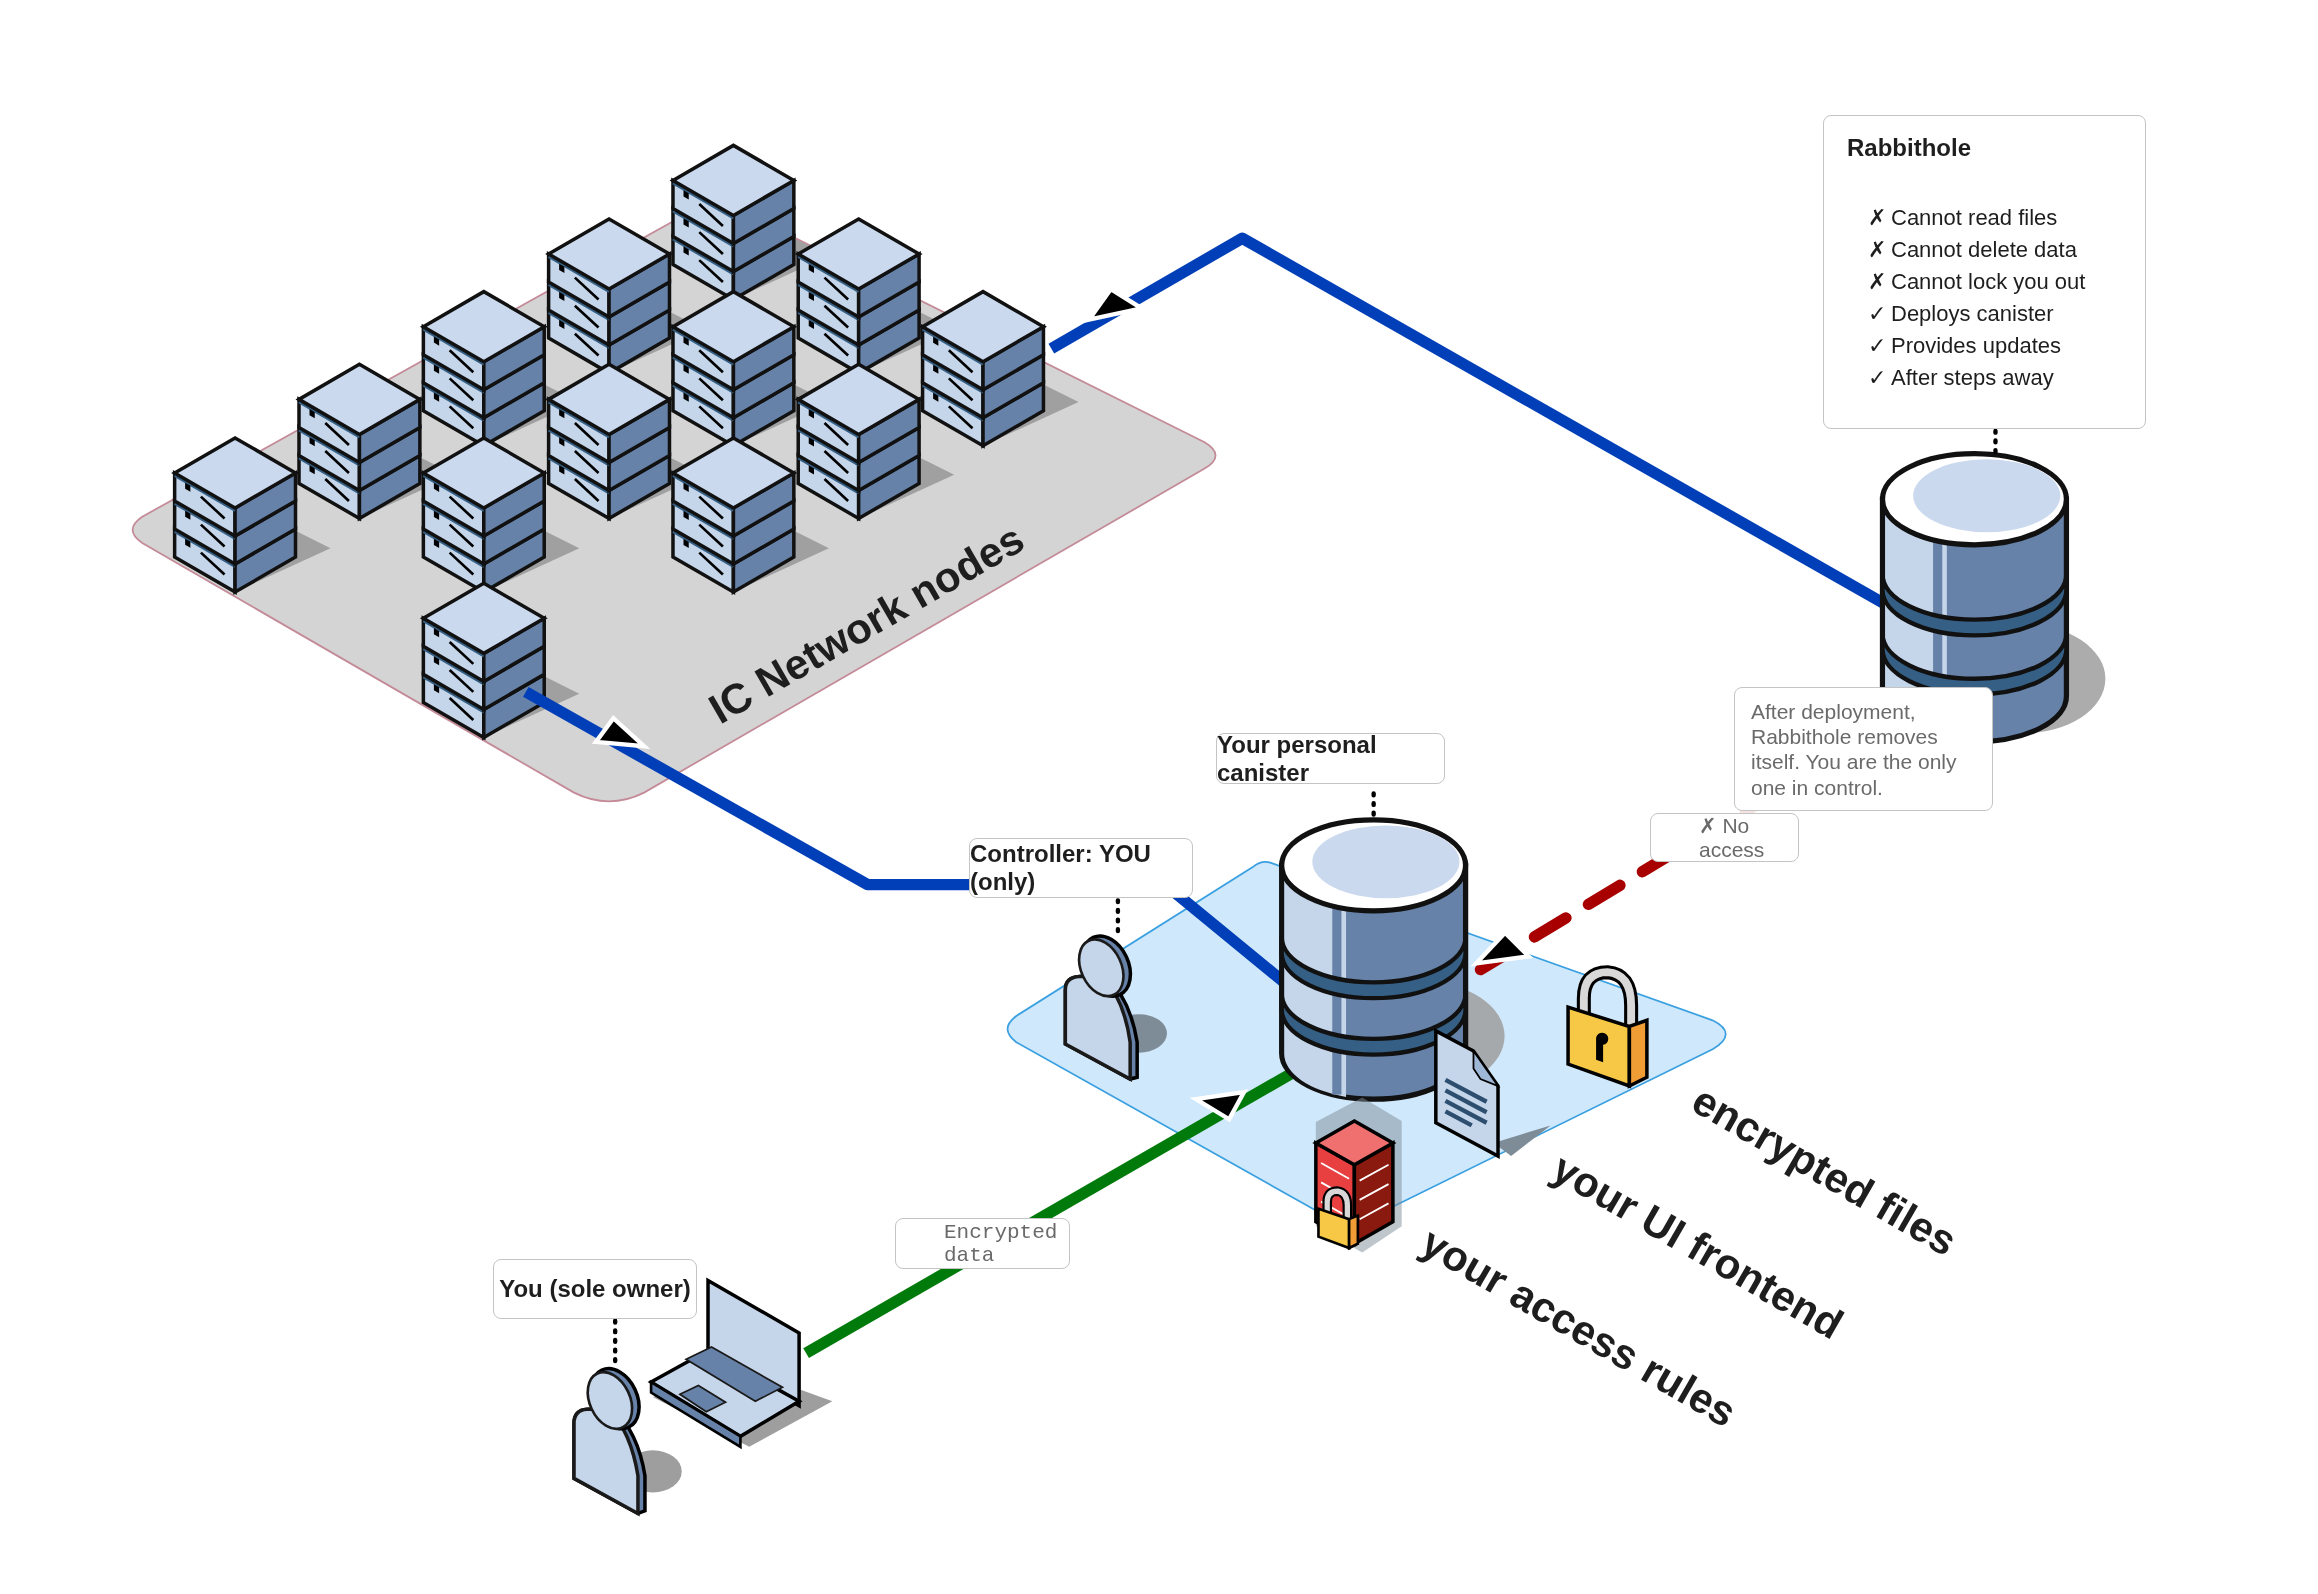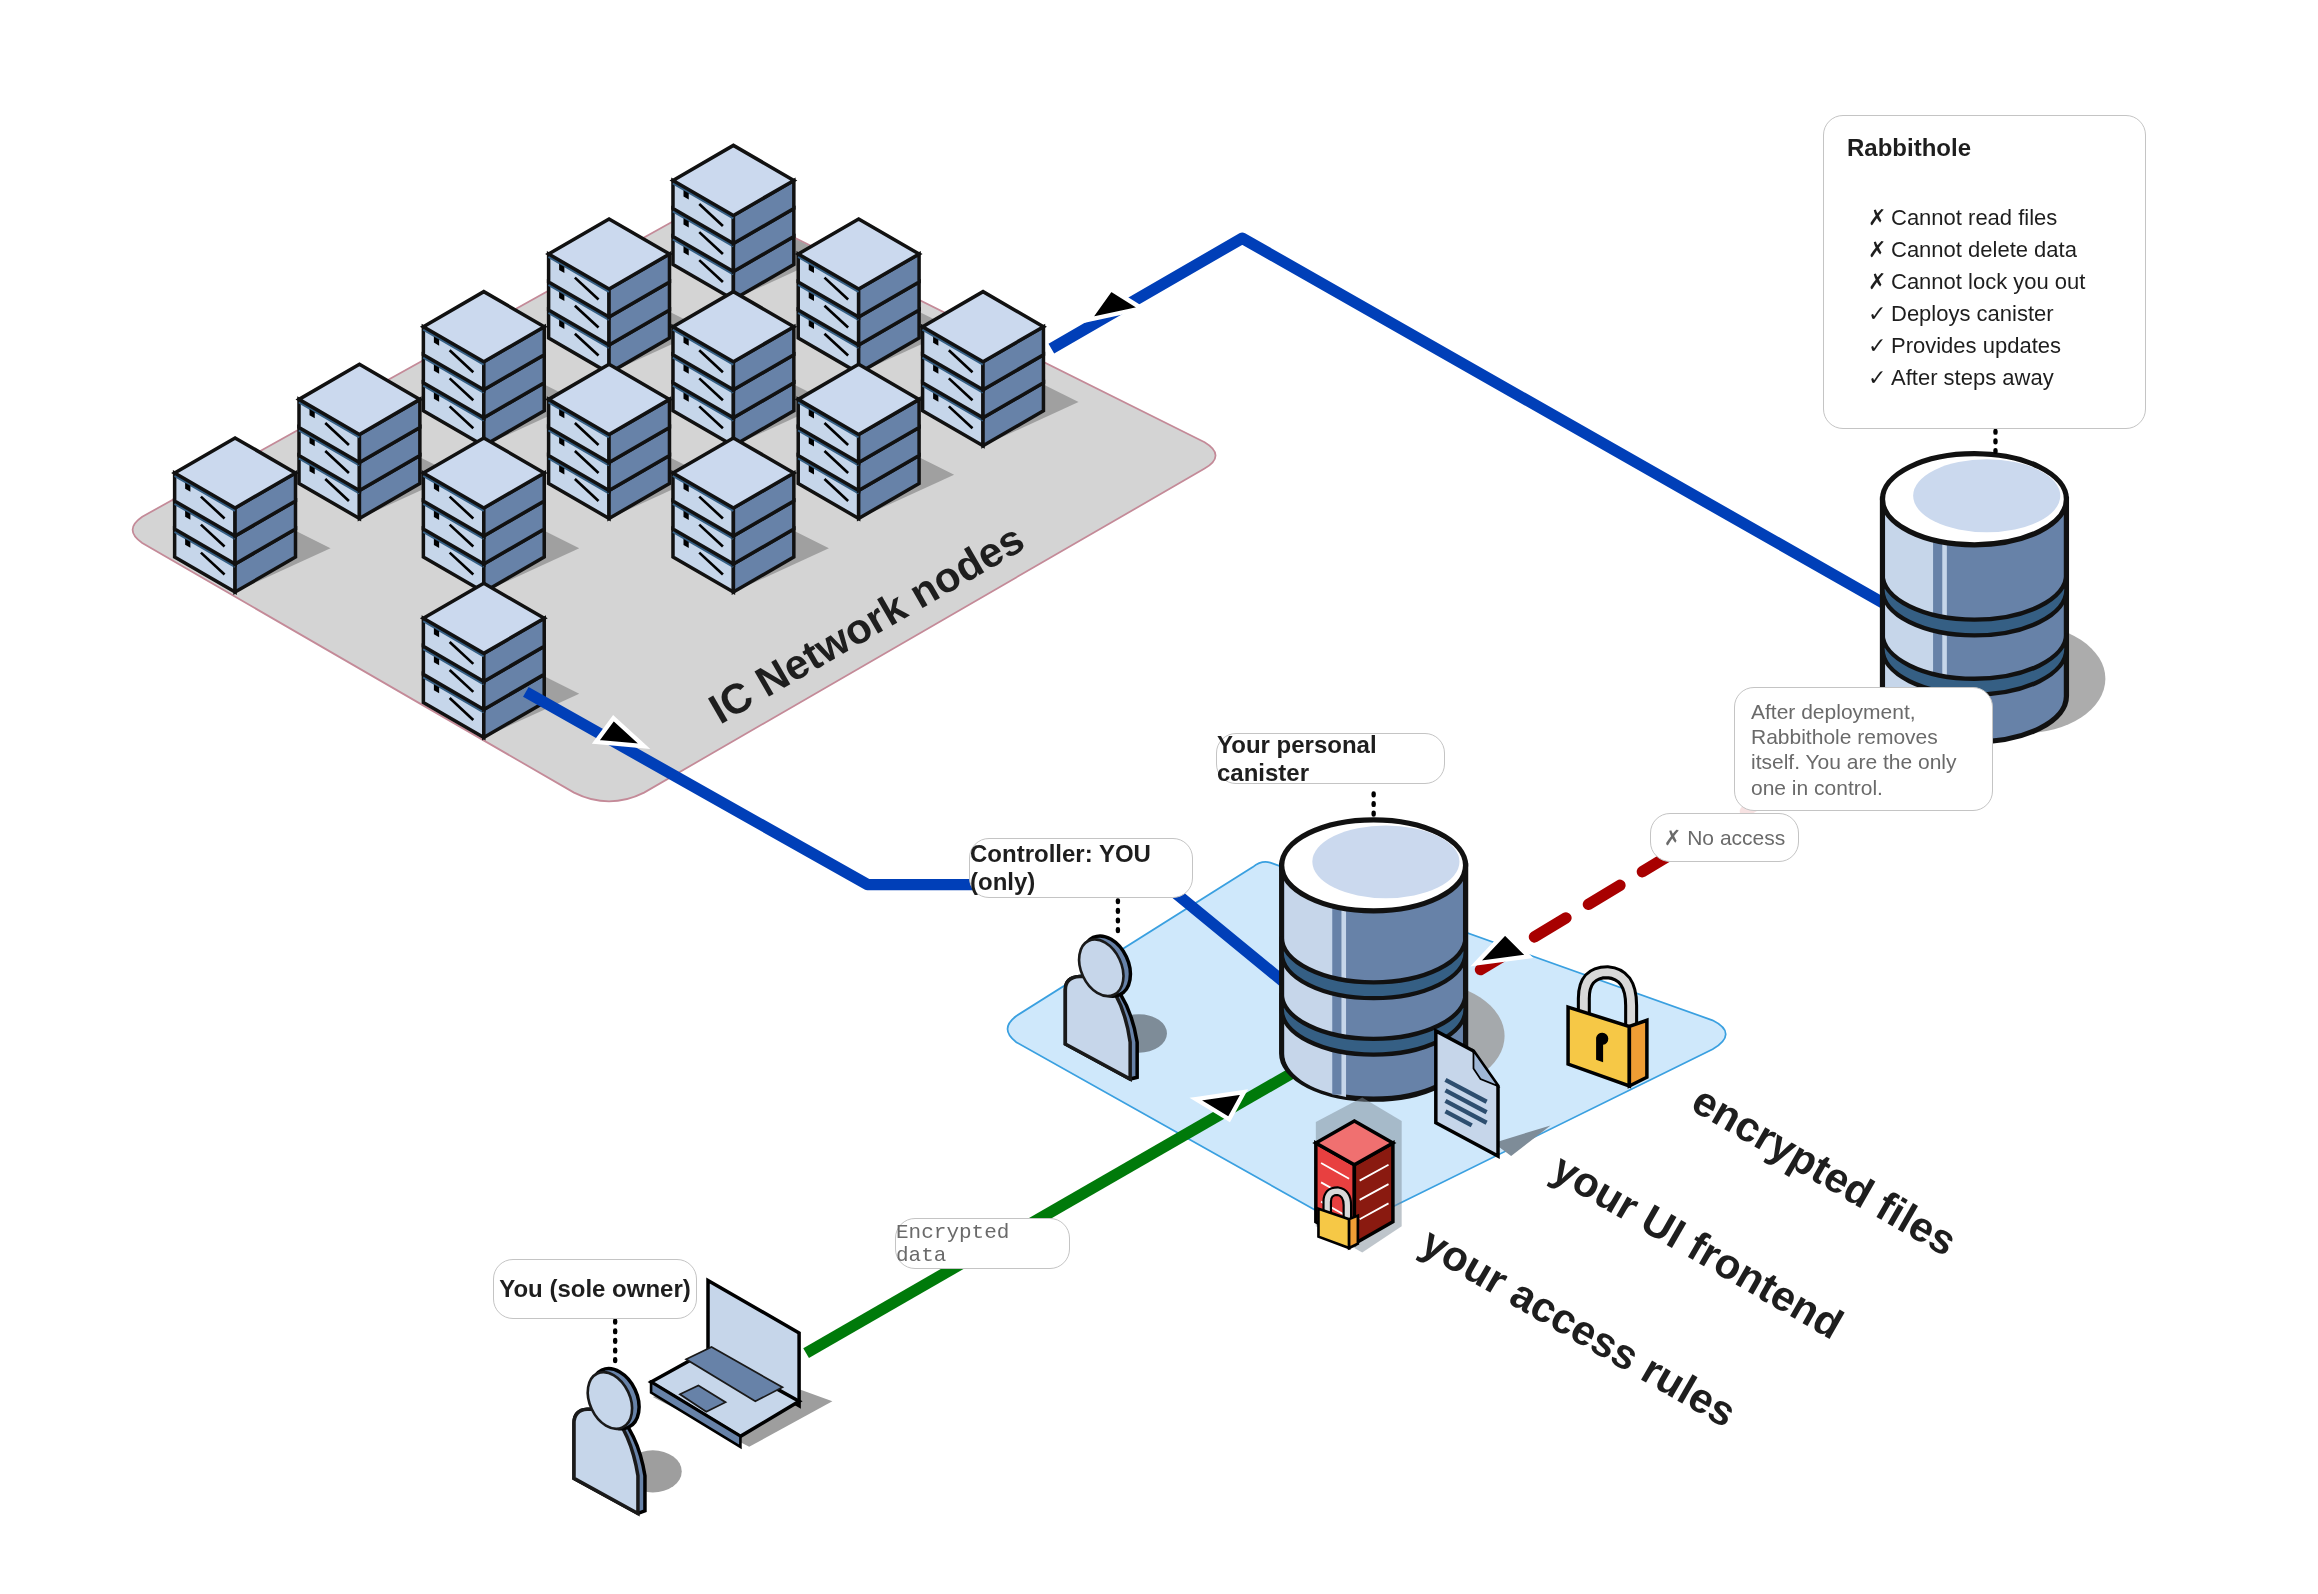--- a/index.html
+++ b/index.html
@@ -1,24 +1,24 @@
 <!DOCTYPE html>
 <html style="font-size:14px"><head>
 <meta charset="utf-8">
 <style>
   html, body { margin: 0; padding: 0; background: #ffffff; }
   body { width: 2319px; height: 1594px; position: relative; overflow: hidden;
          font-family: "Liberation Sans", sans-serif; }
   #stage { position: absolute; left: 0; top: 0; }
   .callout { position: absolute; background: #ffffff; border: 1.8px solid #c4c4c4;
-             border-radius: 20px; box-sizing: border-box; color: #1e1e1e;
+             border-radius: 8px; box-sizing: border-box; color: #1e1e1e;
              font-family: "Liberation Sans", sans-serif; }
   .callout.bold { font-weight: bold; font-size: 24px; display: flex;
                   align-items: center; justify-content: center; }
-  .callout.soft { color: #6a6a6a; font-size: 21px; }
+  .callout.soft { color: #6a6a6a; font-size: 21px; padding-left: 48px; }
   .callout.soft.single { display: flex; align-items: center; justify-content: center; }
   #rabbithole-box { left: 1823px; top: 115px; width: 323px; height: 314px; padding: 17.5px 0 0 23px; }
   #rabbithole-title { font-weight: bold; font-size: 24px; display: block; margin-bottom: 40px; }
   #rabbithole-list { list-style: none; margin: 0; padding: 0 0 0 21px; font-size: 22px; line-height: 32px; }
   #rabbithole-list li { display: flex; gap: 7px; }
   .mark { width: 16px; display: inline-block; }
   #deploy-note { left: 1734px; top: 687px; width: 259px; height: 124px; padding: 10.5px 8.8px 0 16px;
                  line-height: 25.4px; }
   #no-access { left: 1650px; top: 813px; width: 149px; height: 49px; }
   #canister-label { left: 1216px; top: 733px; width: 229px; height: 51px; }

